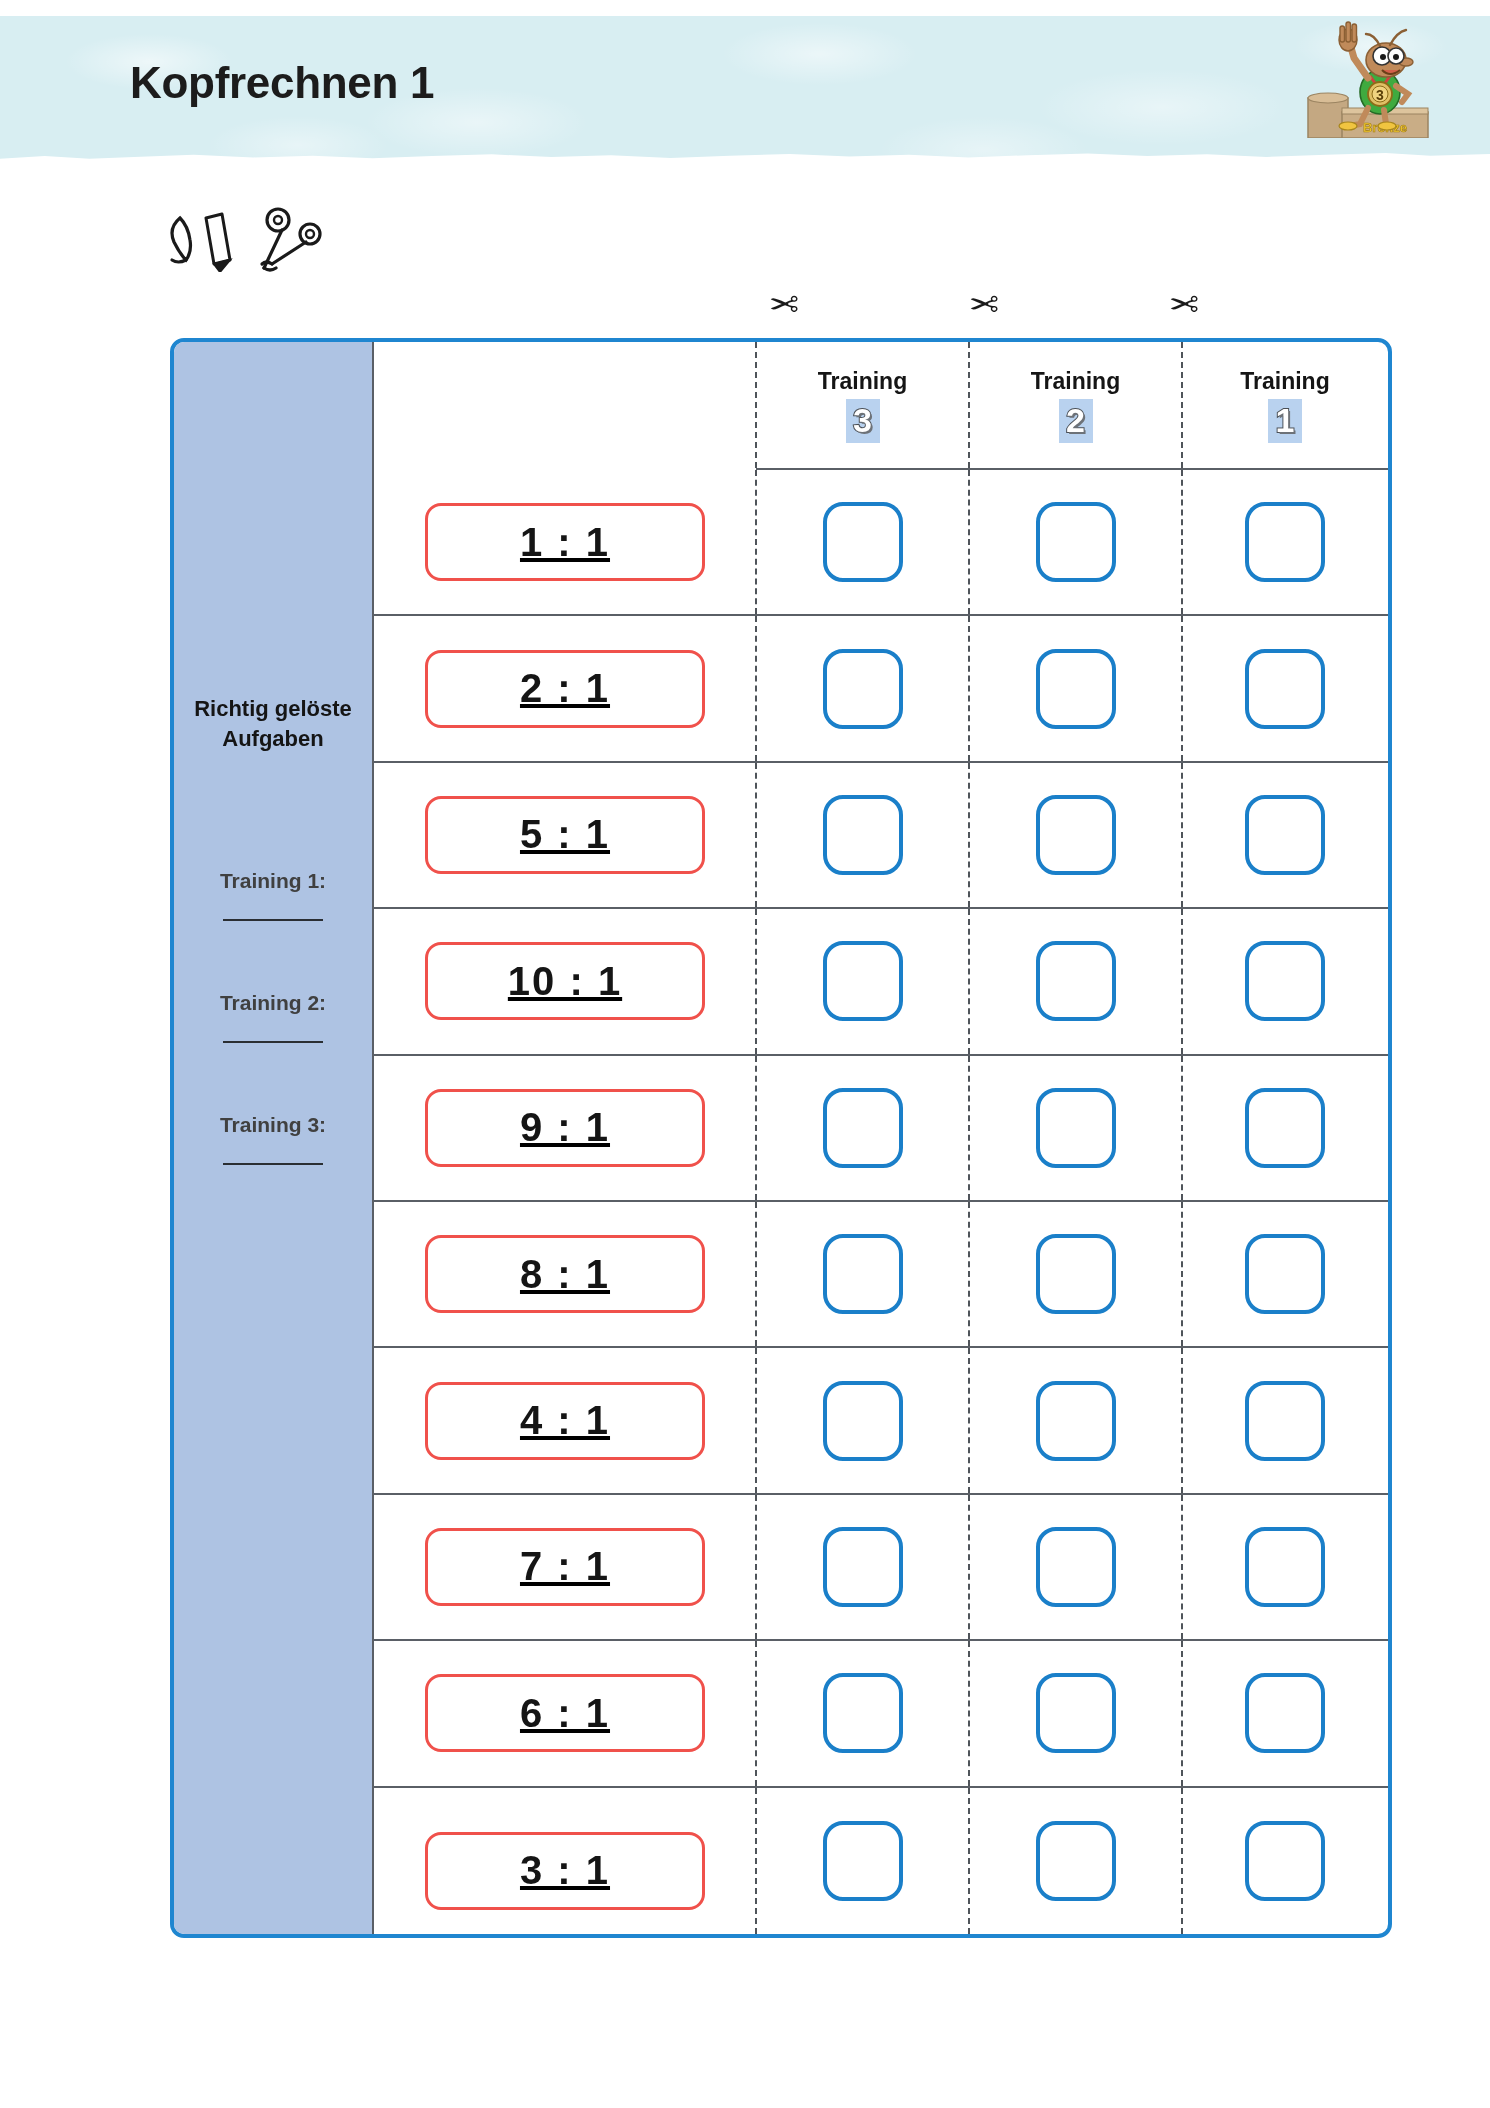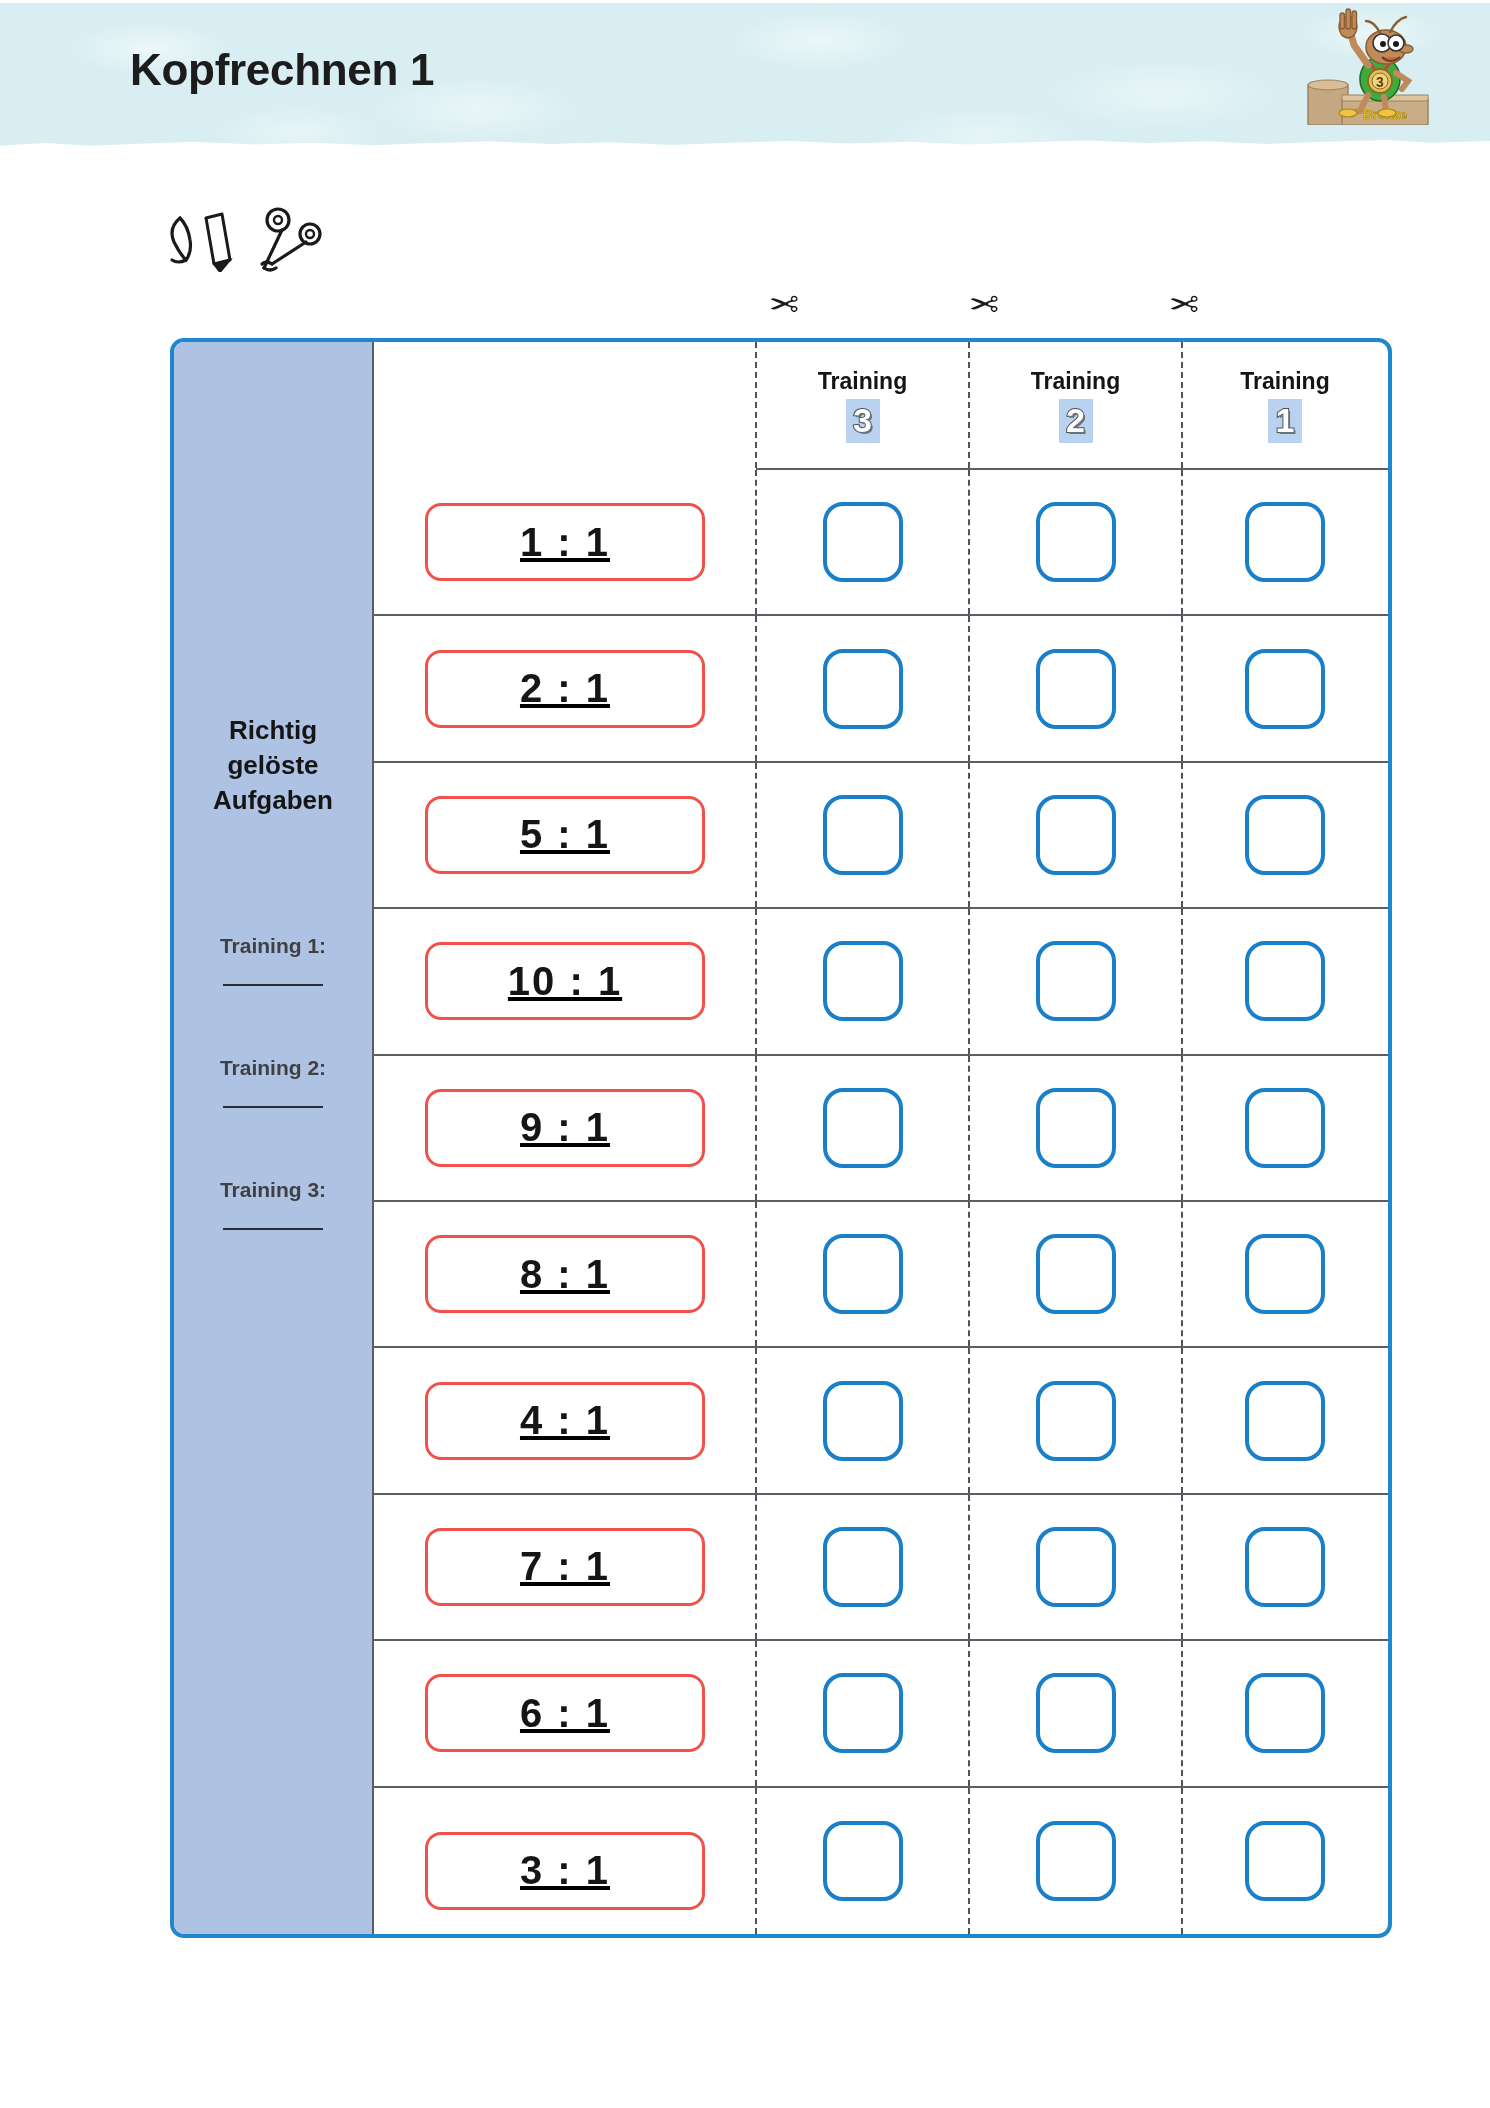--- a/index.html
+++ b/index.html
@@ -15,21 +15,21 @@
   .page {
     position: relative;
     width: 1490px;
     height: 2108px;
     background: #ffffff;
   }
 
   
   .header-band {
     position: absolute;
-    top: 3px; left: 0;
+    top: 16px; left: 0;
     width: 1490px;
     height: 152px;
     background:
       radial-gradient(ellipse 120px 40px at 10% 30%, rgba(255,255,255,.55), transparent 70%),
       radial-gradient(ellipse 160px 50px at 32% 70%, rgba(255,255,255,.45), transparent 70%),
       radial-gradient(ellipse 140px 45px at 55% 25%, rgba(255,255,255,.5), transparent 70%),
       radial-gradient(ellipse 180px 55px at 78% 60%, rgba(255,255,255,.42), transparent 70%),
       radial-gradient(ellipse 110px 38px at 92% 20%, rgba(255,255,255,.5), transparent 70%),
       radial-gradient(ellipse 130px 42px at 20% 85%, rgba(255,255,255,.4), transparent 70%),
       radial-gradient(ellipse 150px 48px at 66% 88%, rgba(255,255,255,.38), transparent 70%),
@@ -117,26 +117,25 @@
   .sidebar-cell {
     grid-column: 1;
     grid-row: 1 / span 11;
     background: #aec3e3;
     border-right: 2px solid #5a5f66;
     position: relative;
     padding-top: 352px;
     text-align: center;
   }
   .sidebar-title {
-    font-size: 26px;
+    font-size: 22px;
     font-weight: bold;
     color: #151515;
     line-height: 1.35;
     padding: 0 10px;
-    margin-top: 19px;
   }
   .sidebar-slot { margin-top: 70px; }
   .sidebar-slot.first { margin-top: 116px; }
   .sidebar-slot-label {
     font-size: 21px;
     font-weight: bold;
     color: #404040;
   }
   .sidebar-slot-line {
     width: 100px;

